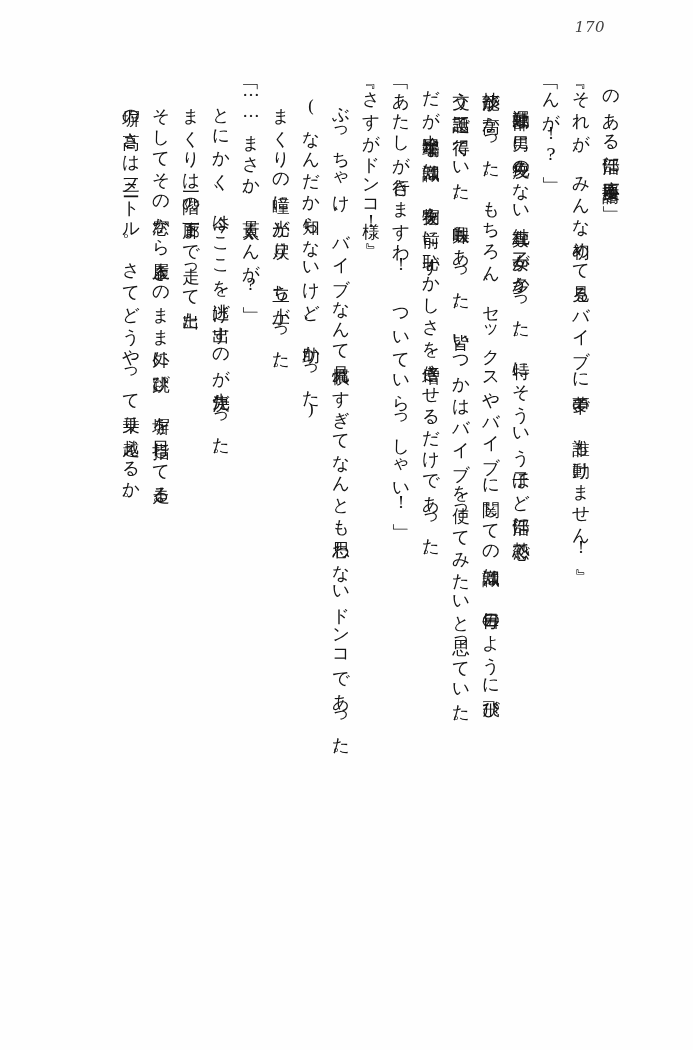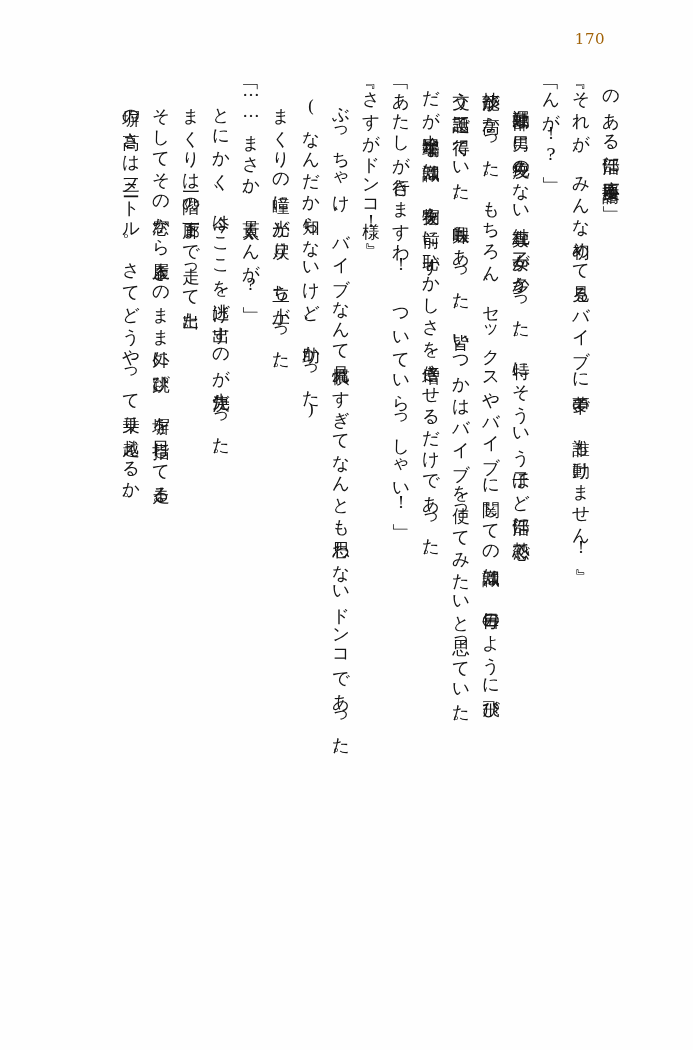--- a/index.html
+++ b/index.html
@@ -19,24 +19,24 @@
     width: 693px;
     height: 1050px;
     background: #fefefe;
     box-sizing: border-box;
   }
   .page-number {
     position: absolute;
     top: 18px;
     right: 88px;
     font-size: 15px;
+    font-style: italic;
     font-family: "DejaVu Serif", "Liberation Serif", serif;
-    color: #a16207;
+    color: #404040;
     letter-spacing: 0.5px;
-    margin-top: 12px;
   }
   .text-body {
     position: absolute;
     top: 78px;
     left: 24px;
     right: 74px;
     bottom: 46px;
     display: flex;
     flex-direction: row-reverse;
     justify-content: flex-start;

